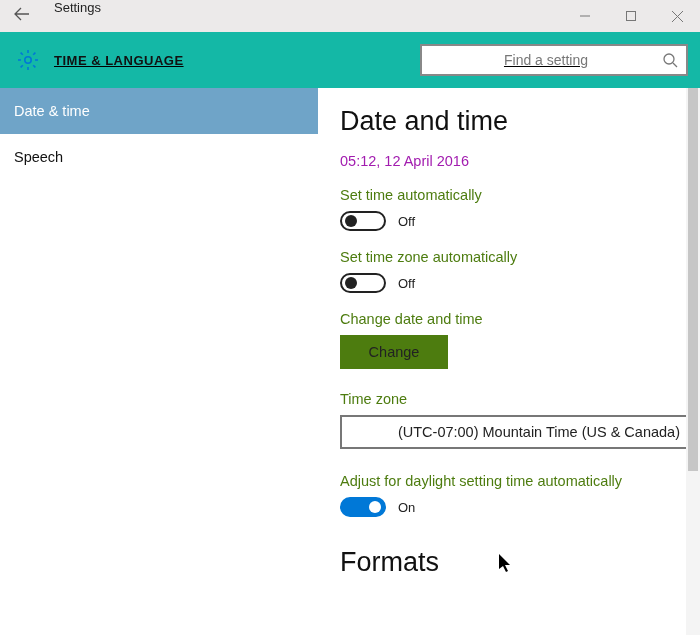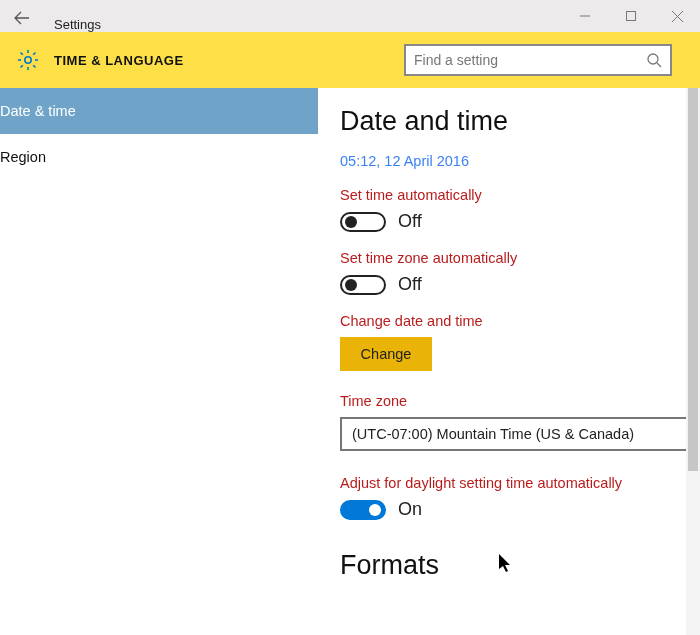--- a/index.html
+++ b/index.html
@@ -1,43 +1,43 @@
 <!DOCTYPE html>
 <html><head>
 <meta charset="utf-8">
 <style>
   * { box-sizing: border-box; margin: 0; padding: 0; }
   html, body { width: 700px; height: 635px; font-family: "Segoe UI", Arial, sans-serif; background: #fff; overflow: hidden; }
-  .titlebar { height: 32px; background: #eceaea; display: flex; align-items: flex-end; padding: 0 0 0 8px; }
+  .titlebar { height: 32px; background: #eceaea; display: flex; align-items: flex-start; padding: 0 0 0 8px; }
   .titlebar .back { width:28px; height:28px; display:flex; align-items:center; justify-content:center; }
   .titlebar .title { margin-left: 18px; font-size: 13px; color:#222; }
   .titlebar .spacer { flex:1; }
   .winbtn { width:46px; height:32px; display:flex; align-items:center; justify-content:center; color:#666; }
-  .headerrow { height: 56px; background:#fde047; display:flex; align-items:center; padding:0 28px 0 14px; }
+  .headerrow { height: 56px; background:#14b8a6; display:flex; align-items:center; padding:0 12px 0 14px;text-decoration:underline; }
   .gear { width:28px; height:28px; display:flex; align-items:center; justify-content:center; }
   .section-title { margin-left: 12px; font-size: 13px; font-weight:600; letter-spacing:0.5px; color:#111; }
   .searchwrap { margin-left:auto; width:268px; height:32px; border:2px solid #888; background:#fff; display:flex; align-items:center; padding:0 8px; }
-  .searchwrap input { flex:1; border:none; outline:none; font-size:14px; color:#333; background:transparent; }
+  .searchwrap input { flex:1; border:none; outline:none; font-size:14px; color:#333; background:transparent;text-align:center; }
   .searchwrap input::placeholder { color:#777; font-style: normal; }
   .body { display:flex; height: calc(635px - 88px); position:relative; }
   .sidebar { width:318px; background:#fff; border-right: none; }
-  .side-item { height:46px; display:flex; align-items:center; font-size:14.5px; color:#111; }
+  .side-item { height:46px; display:flex; align-items:center; padding-left:14px; font-size:14.5px; color:#111; }
   .side-item.active { background:#6fa4c8; color:#fff; }
   .main { flex:1; position:relative; overflow:hidden; padding: 18px 0 16px 22px; }
   .main h1 { font-size: 27px; font-weight:400; color:#111; margin-bottom: 16px; }
-  .datetime { font-size: 14.5px; color:#3b82f6; margin-bottom: 18px; }
-  .label { font-size: 14.5px; color:#b91c1c; margin-bottom: 8px; }
+  .datetime { font-size: 14.5px; color:#a21caf; margin-bottom: 18px; }
+  .label { font-size: 14.5px; color:#4d7c0f; margin-bottom: 8px; }
   .togrow { display:flex; align-items:center; margin-bottom: 18px; }
   .toggle { width:46px; height:20px; border:2px solid #222; border-radius:12px; position:relative; background:#fff; }
   .toggle .knob { position:absolute; width:12px; height:12px; border-radius:50%; background:#222; top:2px; left:3px; }
   .toggle.on { background:#0078d7; border-color:#0078d7; }
   .toggle.on .knob { background:#fff; left:auto; right:3px; }
-  .togtext { margin-left: 12px; font-size:18px; color:#222; }
-  .changebtn { width:92px; height:34px; background:#eab308; border:none; font-size:14.5px; color:#222; margin-bottom: 22px; }
-  .tzselect { width: 352px; height:34px; border:2px solid #777; display:flex; align-items:center; padding:0 10px; font-size:14.5px; color:#222; margin-bottom: 2px; }
+  .togtext { margin-left: 12px; font-size:13px; color:#222; }
+  .changebtn { width:108px; height:34px; background:#4d7c0f; border:none; font-size:14.5px; color:#222; margin-bottom: 22px; }
+  .tzselect { width: 352px; height:34px; border:2px solid #777; display:flex; align-items:center; padding:0 10px; font-size:14.5px; color:#222; margin-bottom: 2px; justify-content: flex-end; }
   .scroll { position:absolute; right:0; top:0; width:14px; height:100%; background:#f4f4f4; }
   .thumb { position:absolute; right:2px; top:0; width:10px; height:383px; background:#c6c6c6; }
   .cursor { position:absolute; top:466px; left:181px; pointer-events:none; }
   h2.formats { font-size:27px; font-weight:400; margin-top:30px; color:#111; }
 </style>
 </head>
 <body>
 
 <div class="titlebar">
   <div class="back">
@@ -90,21 +90,21 @@
       </svg>
   </div>
 </div>
 
 <div class="body">
   <div class="sidebar">
     <div class="side-item active">
         <span>Date &amp; time</span>
       </div>
     <div class="side-item">
-        <span>Region</span>
+        <span>Speech</span>
       </div>
   </div>
 
   <div class="main">
     <h1>Date and time</h1>
     <div class="datetime">05:12, 12 April 2016</div>
 
     <div class="label">Set time automatically</div>
     <div class="togrow">
       <div class="toggle">

